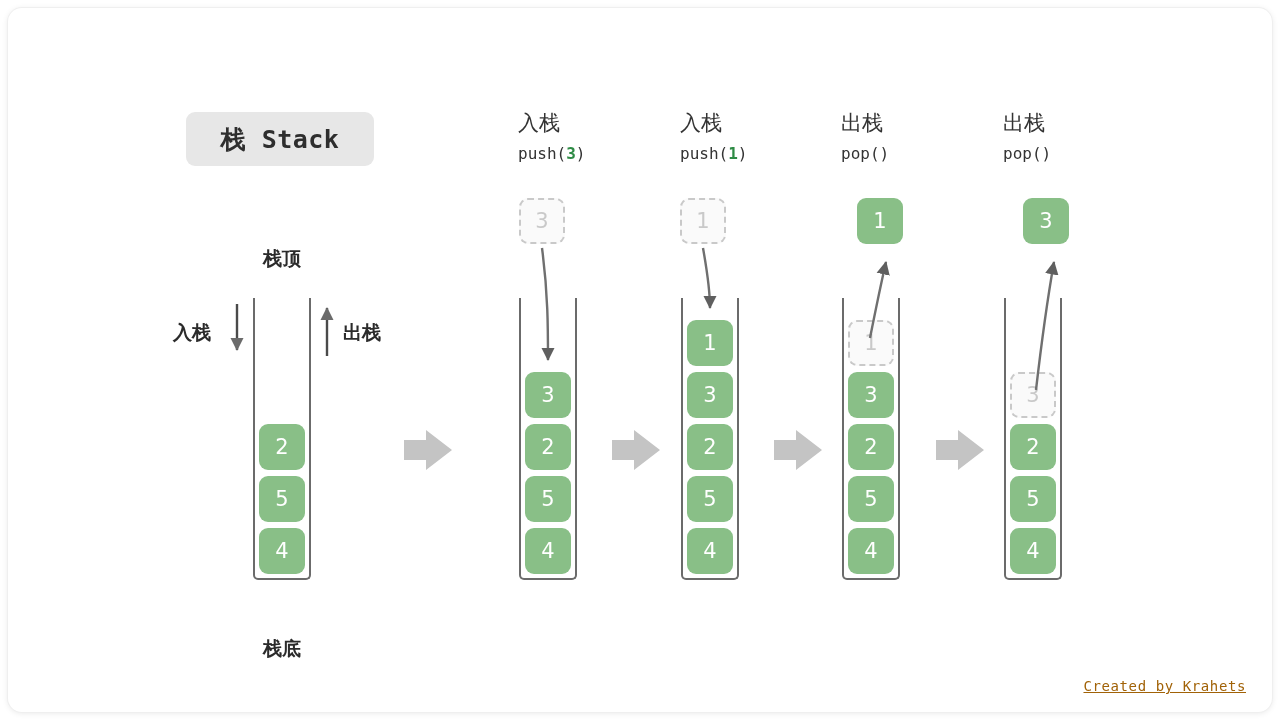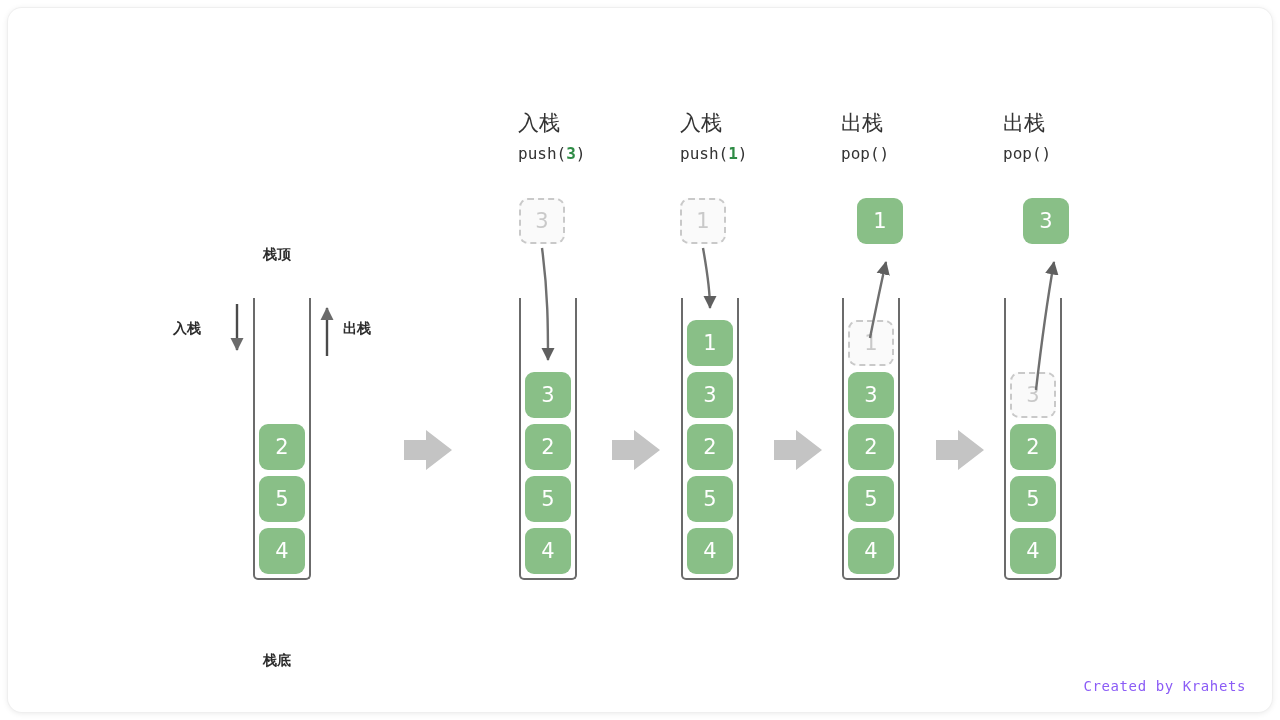--- a/index.html
+++ b/index.html
@@ -47,21 +47,21 @@
     font-size: 25px;
     font-weight: bold;
     color: #2e2e2e;
     letter-spacing: 0.5px;
   }
 
   
   .cn-label {
     position: absolute;
     font-family: "DejaVu Sans", "Liberation Sans", sans-serif;
-    font-size: 14px;
+    font-size: 19px;
     font-weight: bold;
     color: #2b2b2b;
     white-space: nowrap;
   }
   .op-label {
     position: absolute;
     white-space: nowrap;
     text-align: left;
   }
   .op-label .cn {
@@ -128,33 +128,35 @@
     pointer-events: none;
   }
 
   
   .footer {
     position: absolute;
     right: 26px;
     bottom: 18px;
     font-family: "DejaVu Sans Mono", "Liberation Mono", monospace;
     font-size: 14px;
-    color: #8b5cf6;
+    color: #a16207;
     letter-spacing: 0.6px;
+    text-decoration: underline;
   }
 </style>
 </head>
 <body>
 
 <div class="card">
   <div class="canvas">
 
+    <div class="title-badge">栈 Stack</div>
 
     <div class="cn-label" style="left:255px; top:238px;">栈顶</div>
-    <div class="cn-label" style="left:255px; top:644px;">栈底</div>
+    <div class="cn-label" style="left:255px; top:628px;">栈底</div>
     <div class="cn-label" style="left:165px; top:312px;">入栈</div>
     <div class="cn-label" style="left:335px; top:312px;">出栈</div>
 
     <div class="stack-container" style="left:245px; top:290px; width:58px; height:282px;"></div>
     <div class="el solid" style="left:251px; top:416px;">2</div>
     <div class="el solid" style="left:251px; top:468px;">5</div>
     <div class="el solid" style="left:251px; top:520px;">4</div>
 
     <div class="op-label" style="left:510px; top:100px;">
       <span class="cn">入栈</span>

